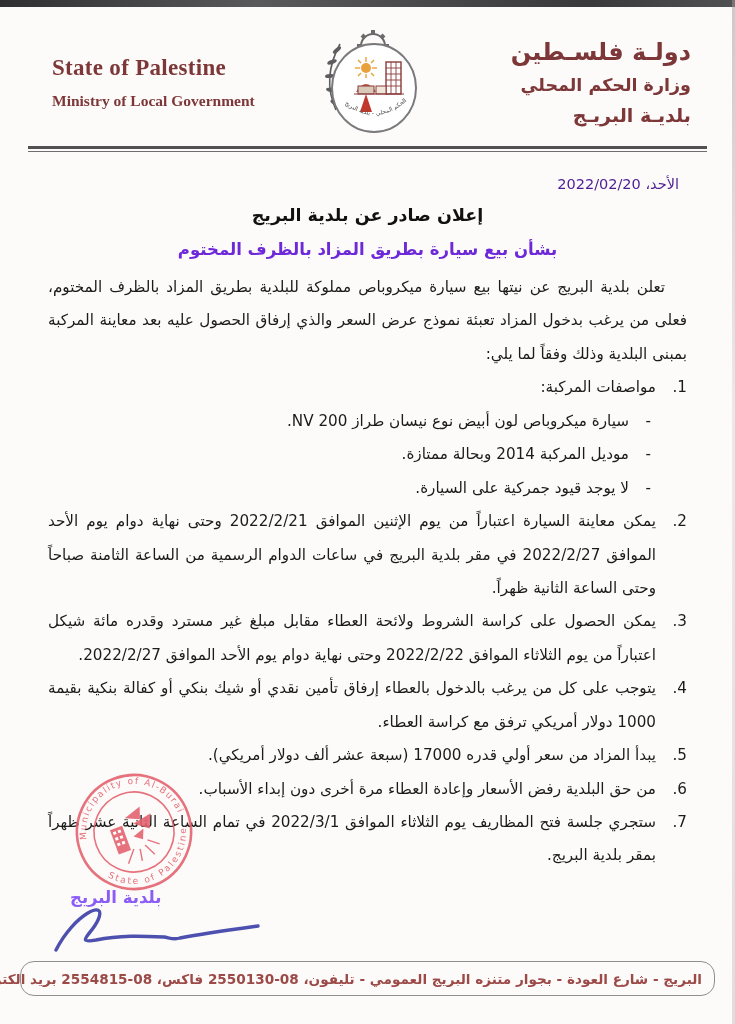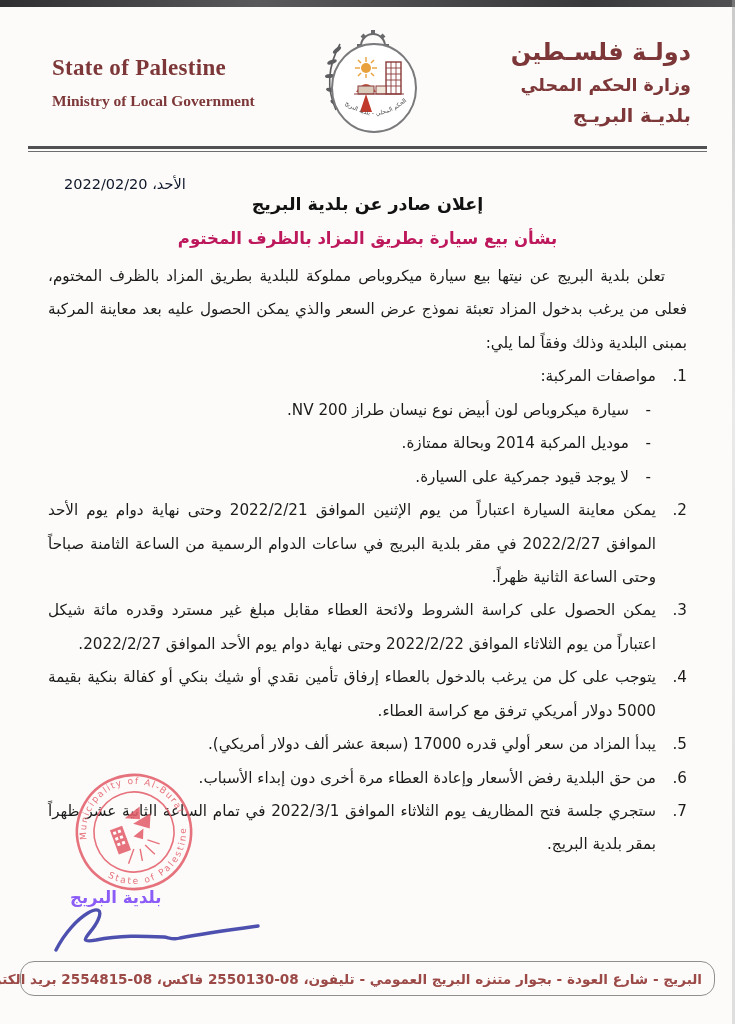--- a/index.html
+++ b/index.html
@@ -26,23 +26,23 @@
   .header-en .l1 { font-size:23px; letter-spacing:.3px; }
   .header-en .l2, .header-en .l3 { font-size:15.5px; margin-top:11px;text-align:center; }
   .header-ar { direction:rtl; font-weight:bold; color:#7d3738; min-width:200px; }
   .header-ar .l1 { font-size:24px; }
   .header-ar .l2 { font-size:17.5px; margin-top:9px; }
   .header-ar .l3 { font-size:19px; margin-top:9px; }
   .logo-wrap { width:126px; height:112px; flex:0 0 auto; }
   
   .divider { margin:4px 28px 0 28px; border-top:3px solid #515153; border-bottom:1.5px solid #6e6e70; height:2px; }
   
-  .date-row { margin:24px 56px 2px 64px; direction:rtl; text-align:left; font-size:14.5px; color:#0f172a; }
+  .date-row { margin:24px 56px 13px 64px; direction:rtl; text-align:right; font-size:14.5px; color:#4c1d95; }
   .doc-title { text-align:center; font-weight:bold; font-size:17.5px; color:#111; }
-  .doc-subtitle { margin-top:15px; text-align:center; font-weight:bold; font-size:16.5px; color:#be185d; }
+  .doc-subtitle { margin-top:15px; text-align:center; font-weight:bold; font-size:16.5px; color:#6d28d9; }
   
   .content { margin:12px 48px 0 48px; direction:rtl; font-size:15.2px; }
   .intro { text-align:justify; line-height:2.2; text-indent:22px; margin:0; }
   .items { margin:0; padding:0; list-style:none; }
   .item-row { display:flex; gap:5px; }
   .item-number { flex:0 0 26px; line-height:2.2; }
   .item-text { flex:1; text-align:justify; line-height:2.2; }
   .sub-row { display:flex; gap:12px; padding-right:36px; }
   .sub-dash { flex:0 0 10px; line-height:2.2; }
   .sub-text { flex:1; line-height:2.2; }
@@ -147,21 +147,21 @@
   </div>
 
   <div class="divider"></div>
 
   <div class="date-row">الأحد، 2022/02/20</div>
 
   <div class="doc-title">إعلان صادر عن بلدية البريج</div>
   <div class="doc-subtitle">بشأن بيع سيارة بطريق المزاد بالظرف المختوم</div>
 
   <div class="content">
-    <p class="intro">تعلن بلدية البريج عن نيتها بيع سيارة ميكروباص مملوكة للبلدية بطريق المزاد بالظرف المختوم، فعلى من يرغب بدخول المزاد تعبئة نموذج عرض السعر والذي يمكن الحصول عليه بعد معاينة المركبة بمبنى البلدية وذلك وفقاً لما يلي:</p>
+    <p class="intro">تعلن بلدية البريج عن نيتها بيع سيارة ميكروباص مملوكة للبلدية بطريق المزاد بالظرف المختوم، فعلى من يرغب بدخول المزاد تعبئة نموذج عرض السعر والذي إرفاق الحصول عليه بعد معاينة المركبة بمبنى البلدية وذلك وفقاً لما يلي:</p>
     <ol class="items" id="items-list">
     <li>
       <div class="item-row">
         <span class="item-number">1.</span>
         <span class="item-text">مواصفات المركبة:</span>
       </div>
 
     <div class="sub-row">
       <span class="sub-dash">-</span>
       <span class="sub-text">سيارة ميكروباص لون أبيض نوع نيسان طراز NV 200.</span>
@@ -188,21 +188,21 @@
     <li>
       <div class="item-row">
         <span class="item-number">3.</span>
         <span class="item-text">يمكن الحصول على كراسة الشروط ولائحة العطاء مقابل مبلغ غير مسترد وقدره مائة شيكل اعتباراً من يوم الثلاثاء الموافق 2022/2/22 وحتى نهاية دوام يوم الأحد الموافق 2022/2/27.</span>
       </div>
     </li>
 
     <li>
       <div class="item-row">
         <span class="item-number">4.</span>
-        <span class="item-text">يتوجب على كل من يرغب بالدخول بالعطاء إرفاق تأمين نقدي أو شيك بنكي أو كفالة بنكية بقيمة 5000 دولار أمريكي ترفق مع كراسة العطاء.</span>
+        <span class="item-text">يتوجب على كل من يرغب بالدخول بالعطاء إرفاق تأمين نقدي أو شيك بنكي أو كفالة بنكية بقيمة 1000 دولار أمريكي ترفق مع كراسة العطاء.</span>
       </div>
     </li>
 
     <li>
       <div class="item-row">
         <span class="item-number">5.</span>
         <span class="item-text">يبدأ المزاد من سعر أولي قدره 17000 (سبعة عشر ألف دولار أمريكي).</span>
       </div>
     </li>
 

